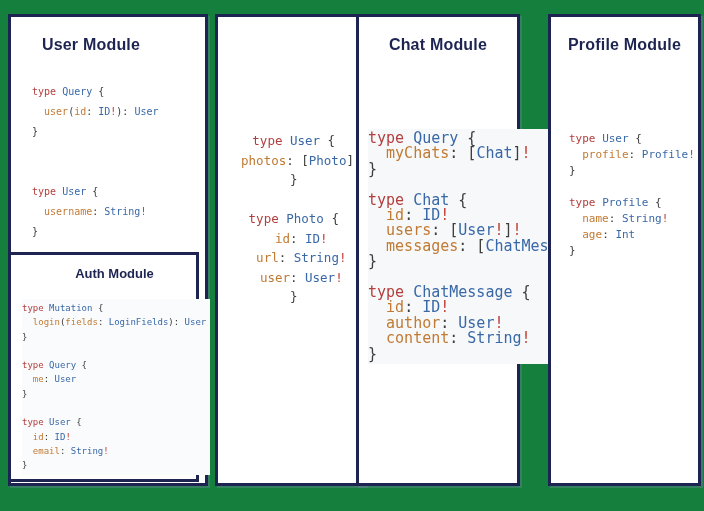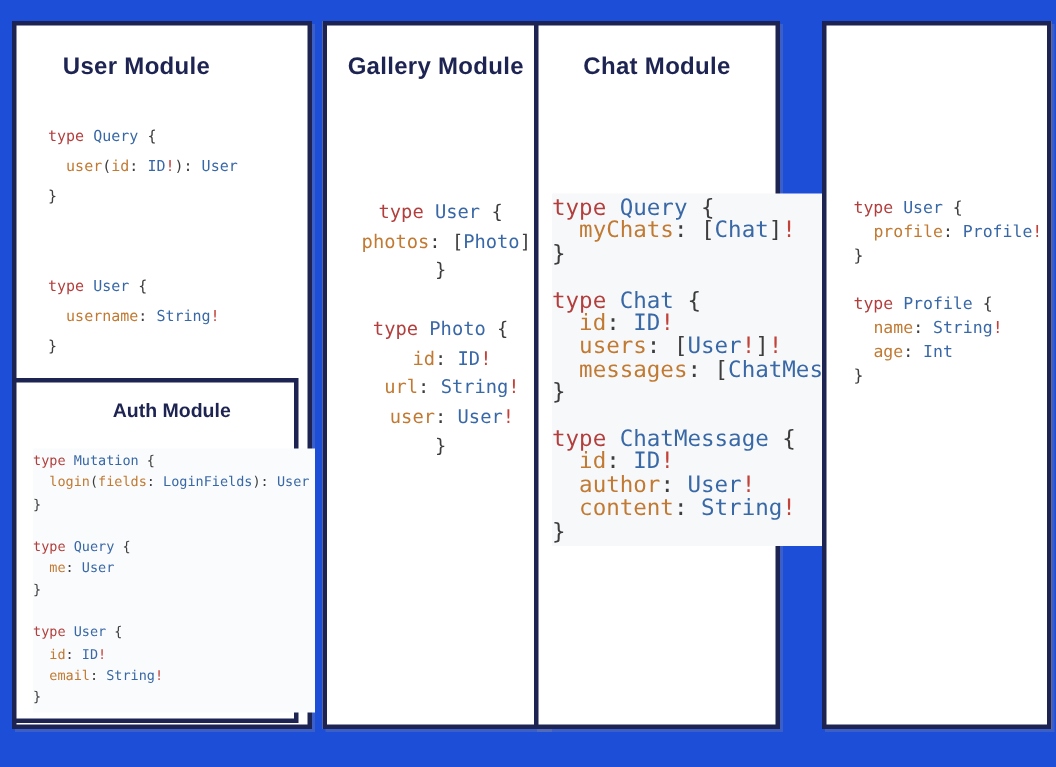--- a/index.html
+++ b/index.html
@@ -1,20 +1,20 @@
 <!DOCTYPE html>
 <html><head>
 <meta charset="utf-8">
 <style>
   html, body { margin: 0; padding: 0; background: #ffffff; }
   .canvas {
     position: relative;
     width: 704px;
     height: 511px;
-    background: #1d4ed8;
+    background: #15803d;
     overflow: hidden;
     font-family: "Liberation Sans", sans-serif;
     text-decoration: underline;
   }
   .panel {
     position: absolute;
     top: 14px;
     height: 472px;
     box-sizing: border-box;
     border: 3px solid #1d2452;
@@ -104,21 +104,20 @@
 <span class="tok-p">}</span>
 
 <span class="tok-k">type</span><span class="tok-p"> </span><span class="tok-t">User</span><span class="tok-p"> {</span>
 <span class="tok-p">  </span><span class="tok-f">id</span><span class="tok-p">: </span><span class="tok-t">ID</span><span class="tok-b">!</span>
 <span class="tok-p">  </span><span class="tok-f">email</span><span class="tok-p">: </span><span class="tok-t">String</span><span class="tok-b">!</span>
 <span class="tok-p">}</span></pre>
     </div>
   </section>
 
   <section class="panel panel-gallery">
-    <h2 class="panel-title">Gallery Module</h2>
     <pre class="code code-gallery"><span class="tok-k">type</span><span class="tok-p"> </span><span class="tok-t">User</span><span class="tok-p"> {</span>
 <span class="tok-p">  </span><span class="tok-f">photos</span><span class="tok-p">: [</span><span class="tok-t">Photo</span><span class="tok-p">]</span><span class="tok-b">!</span>
 <span class="tok-p">}</span>
 
 <span class="tok-k">type</span><span class="tok-p"> </span><span class="tok-t">Photo</span><span class="tok-p"> {</span>
 <span class="tok-p">  </span><span class="tok-f">id</span><span class="tok-p">: </span><span class="tok-t">ID</span><span class="tok-b">!</span>
 <span class="tok-p">  </span><span class="tok-f">url</span><span class="tok-p">: </span><span class="tok-t">String</span><span class="tok-b">!</span>
 <span class="tok-p">  </span><span class="tok-f">user</span><span class="tok-p">: </span><span class="tok-t">User</span><span class="tok-b">!</span>
 <span class="tok-p">}</span></pre>
   </section>
@@ -136,20 +135,21 @@
 <span class="tok-p">}</span>
 
 <span class="tok-k">type</span><span class="tok-p"> </span><span class="tok-t">ChatMessage</span><span class="tok-p"> {</span>
 <span class="tok-p">  </span><span class="tok-f">id</span><span class="tok-p">: </span><span class="tok-t">ID</span><span class="tok-b">!</span>
 <span class="tok-p">  </span><span class="tok-f">author</span><span class="tok-p">: </span><span class="tok-t">User</span><span class="tok-b">!</span>
 <span class="tok-p">  </span><span class="tok-f">content</span><span class="tok-p">: </span><span class="tok-t">String</span><span class="tok-b">!</span>
 <span class="tok-p">}</span></pre>
   </section>
 
   <section class="panel panel-profile">
+    <h2 class="panel-title">Profile Module</h2>
     <pre class="code code-profile"><span class="tok-k">type</span><span class="tok-p"> </span><span class="tok-t">User</span><span class="tok-p"> {</span>
 <span class="tok-p">  </span><span class="tok-f">profile</span><span class="tok-p">: </span><span class="tok-t">Profile</span><span class="tok-b">!</span>
 <span class="tok-p">}</span>
 
 <span class="tok-k">type</span><span class="tok-p"> </span><span class="tok-t">Profile</span><span class="tok-p"> {</span>
 <span class="tok-p">  </span><span class="tok-f">name</span><span class="tok-p">: </span><span class="tok-t">String</span><span class="tok-b">!</span>
 <span class="tok-p">  </span><span class="tok-f">age</span><span class="tok-p">: </span><span class="tok-t">Int</span>
 <span class="tok-p">}</span></pre>
   </section>
 

